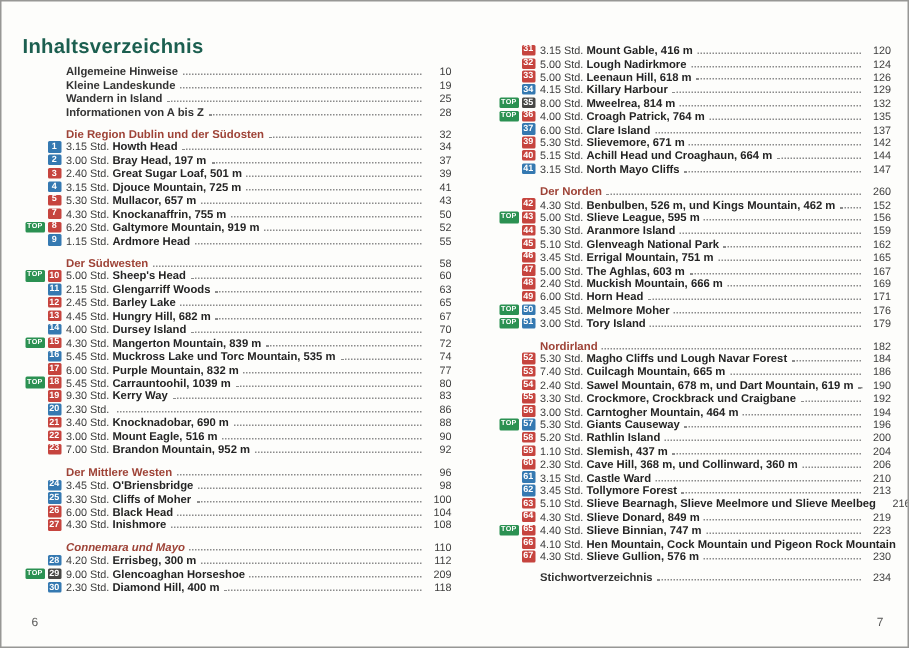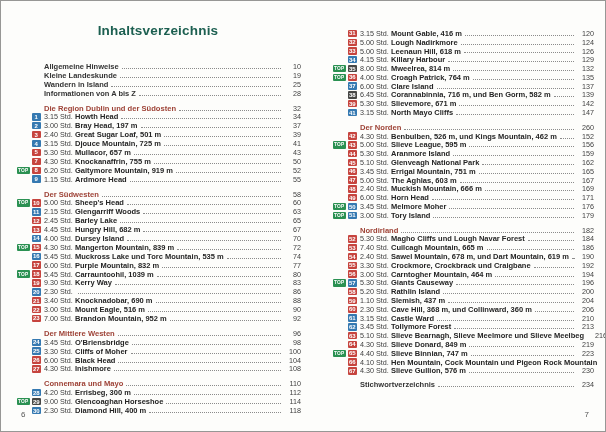--- a/index.html
+++ b/index.html
@@ -3,21 +3,21 @@
 <meta charset="utf-8">
 <style>
   html,body { margin:0; padding:0; background:#e8e8e6; }
   #spread {
     position:relative; width:606px; height:432px;
     background:#fdfdfb; border:1px solid #979795; box-sizing:border-box;
     font-family:"Liberation Sans", sans-serif; overflow:hidden;
   }
   #col-left  { position:absolute; left:14px;  top:22px; width:286px; }
   #col-right { position:absolute; left:330px; top:28px; width:263px; }
-  .doc-title { font-size:13.5px; font-weight:bold; letter-spacing:.2px; margin:0 0 24px 0;text-align:center; }
+  .doc-title { font-size:13.5px; font-weight:bold; letter-spacing:.2px; margin:0 0 5px 0; }
   .row { display:flex; align-items:center; height:8.9px; }
   #col-right .row { height:8.8px; }
   .sec-gap { margin-top:6px; }
   .idx-gap { margin-top:5px; }
   .gut-top { width:15px; display:flex; justify-content:flex-end; flex:0 0 auto; }
   .badge-top {
     display:inline-flex; align-items:center; justify-content:center;
     width:13.5px; height:7.4px; border-radius:1px;
     color:#fff; font-size:4.8px; font-weight:bold; letter-spacing:.2px;
   }
@@ -303,41 +303,41 @@
         <span class="gut-top"></span>
         <span class="num" style="background: rgb(198, 68, 62);">27</span>
         <span class="time">4.30 Std.</span>
         <span class="name">Inishmore</span>
         <span class="leader"></span>
         <span class="pg">108</span>
       </div>
       <div class="row sec-gap">
         <span class="gut-top"></span>
         <span class="num empty"></span>
-        <span class="sec-name" style="color: rgb(158, 67, 55);">Connemara und Mayo</span>
+        <span class="sec-name" style="color: rgb(158, 67, 55); font-style: italic;">Connemara und Mayo</span>
         <span class="leader"></span>
         <span class="pg">110</span>
       </div>
       <div class="row">
         <span class="gut-top"></span>
         <span class="num" style="background: rgb(53, 121, 177);">28</span>
         <span class="time">4.20 Std.</span>
         <span class="name">Errisbeg, 300 m</span>
         <span class="leader"></span>
         <span class="pg">112</span>
       </div>
       <div class="row">
         <span class="gut-top">
           <span class="badge-top" style="background: rgb(43, 145, 82);">TOP</span>
         </span>
         <span class="num" style="background: rgb(71, 71, 69);">29</span>
         <span class="time">9.00 Std.</span>
         <span class="name">Glencoaghan Horseshoe</span>
         <span class="leader"></span>
-        <span class="pg">114</span>
+        <span class="pg">209</span>
       </div>
       <div class="row">
         <span class="gut-top"></span>
         <span class="num" style="background: rgb(53, 121, 177);">30</span>
         <span class="time">2.30 Std.</span>
         <span class="name">Diamond Hill, 400 m</span>
         <span class="leader"></span>
         <span class="pg">118</span>
       </div>
     </div>
@@ -397,33 +397,33 @@
       <div class="row">
         <span class="gut-top"></span>
         <span class="num" style="background: rgb(53, 121, 177);">37</span>
         <span class="time">6.00 Std.</span>
         <span class="name">Clare Island</span>
         <span class="leader"></span>
         <span class="pg">137</span>
       </div>
       <div class="row">
         <span class="gut-top"></span>
-        <span class="num" style="background: rgb(71, 71, 69);">38</span>
-        <span class="time">6.45 Std.</span>
-        <span class="name">Corannabinnia, 716 m, und Ben Gorm, 582 m</span>
-        <span class="leader"></span>
-        <span class="pg">139</span>
-      </div>
-      <div class="row">
-        <span class="gut-top"></span>
         <span class="num" style="background: rgb(198, 68, 62);">39</span>
         <span class="time">5.30 Std.</span>
         <span class="name">Slievemore, 671 m</span>
         <span class="leader"></span>
         <span class="pg">142</span>
+      </div>
+      <div class="row">
+        <span class="gut-top"></span>
+        <span class="num" style="background: rgb(198, 68, 62);">40</span>
+        <span class="time">5.15 Std.</span>
+        <span class="name">Achill Head und Croaghaun, 664 m</span>
+        <span class="leader"></span>
+        <span class="pg">144</span>
       </div>
       <div class="row">
         <span class="gut-top"></span>
         <span class="num" style="background: rgb(53, 121, 177);">41</span>
         <span class="time">3.15 Std.</span>
         <span class="name">North Mayo Cliffs</span>
         <span class="leader"></span>
         <span class="pg">147</span>
       </div>
       <div class="row sec-gap">

